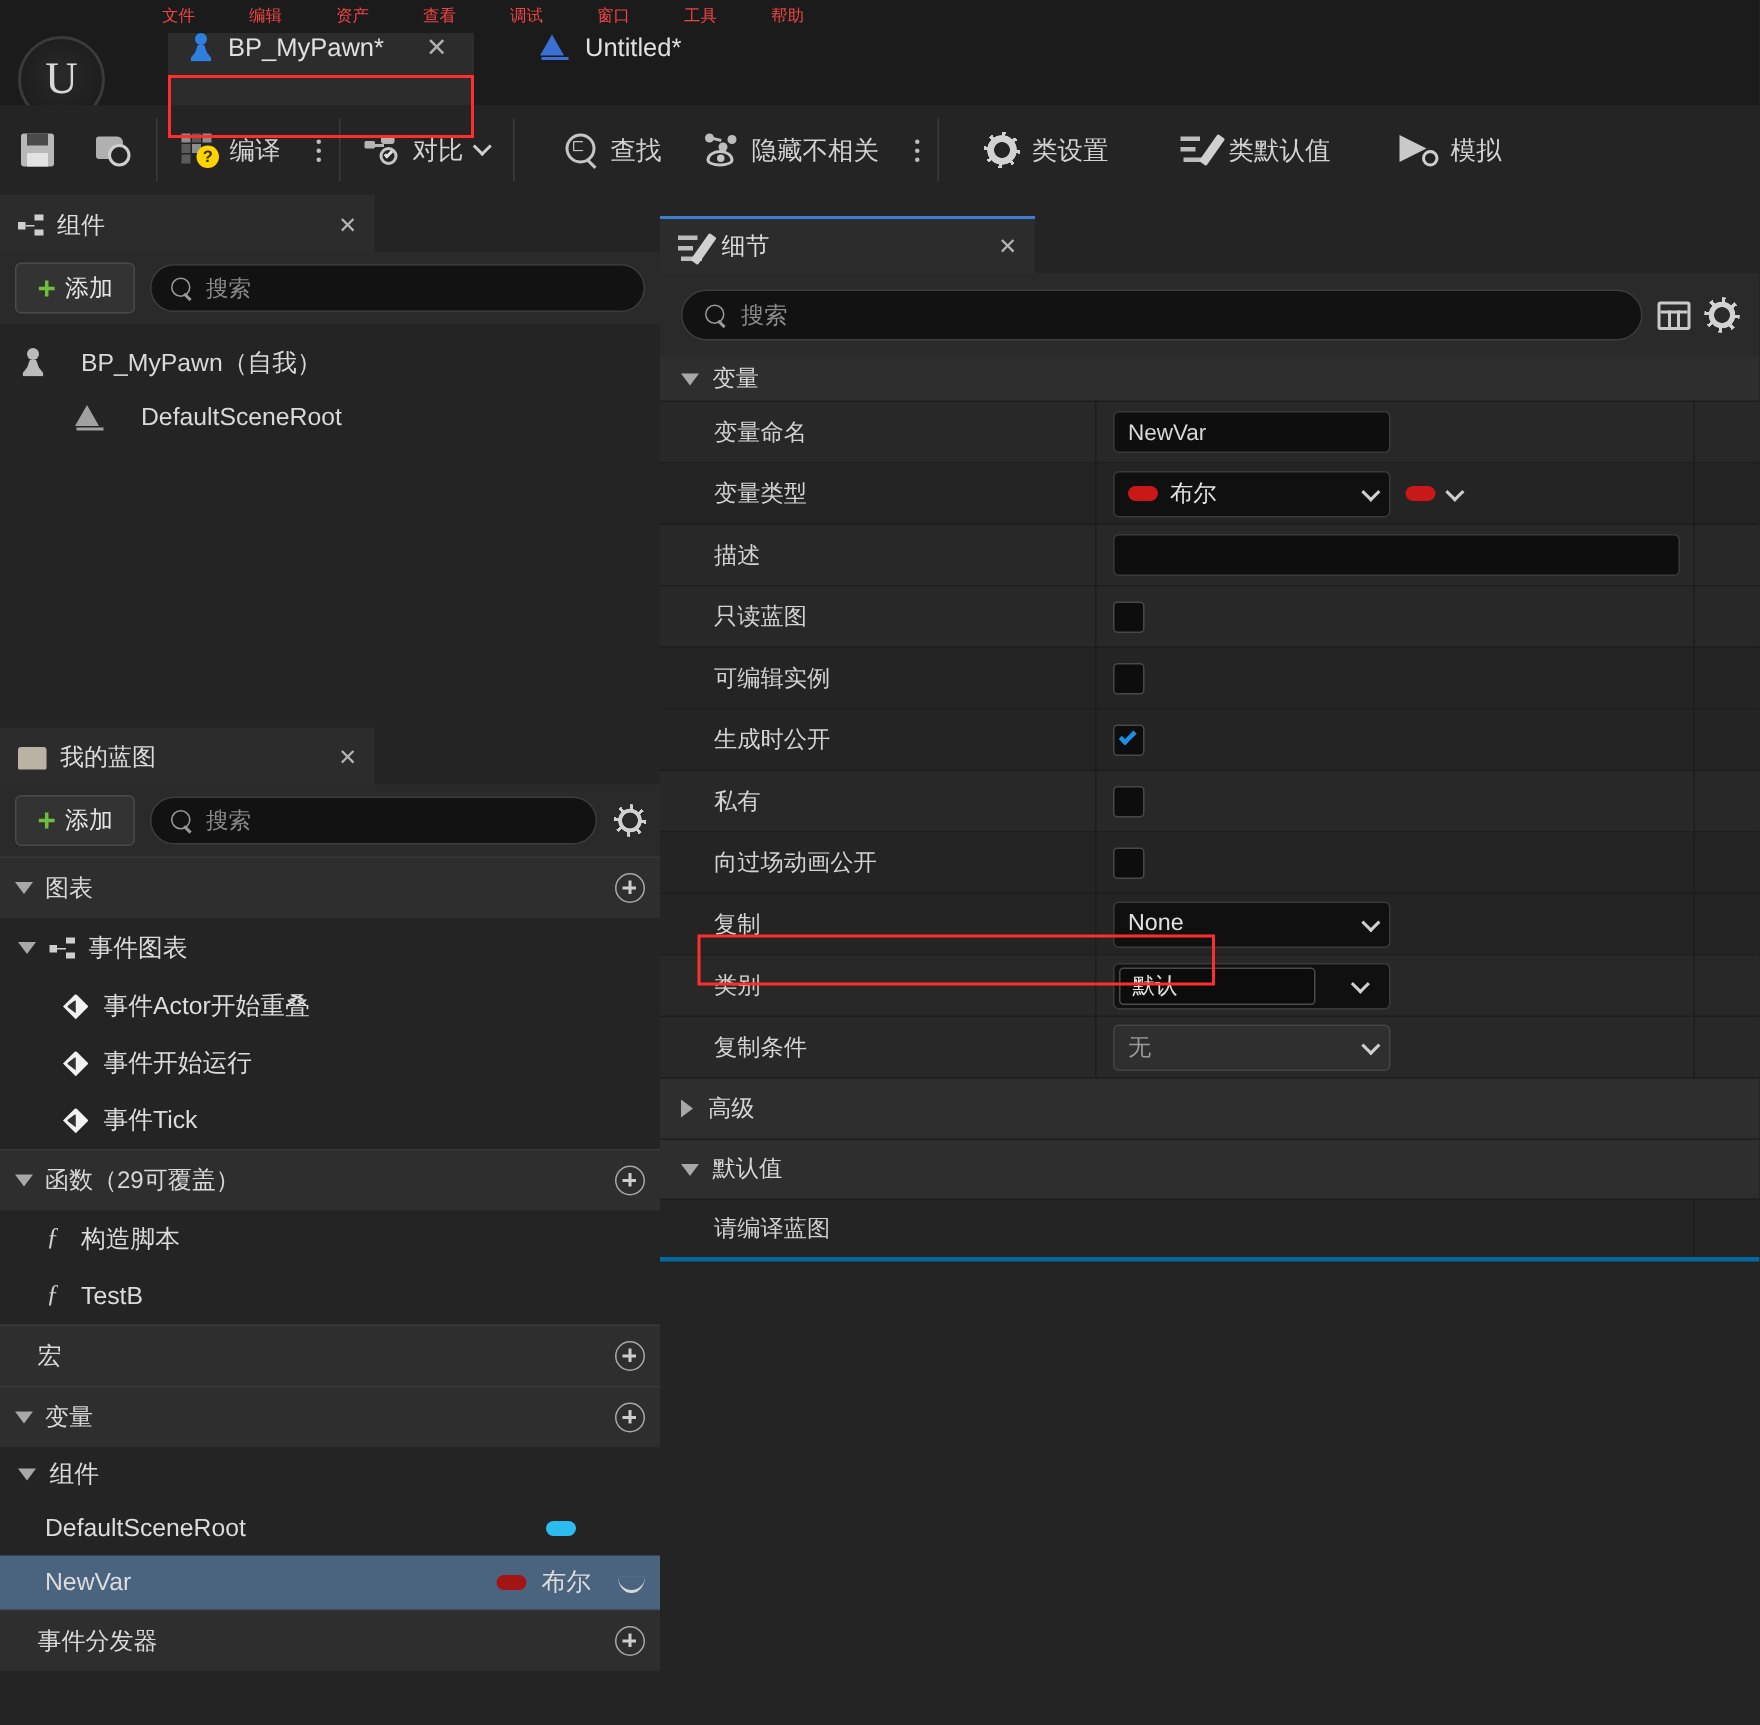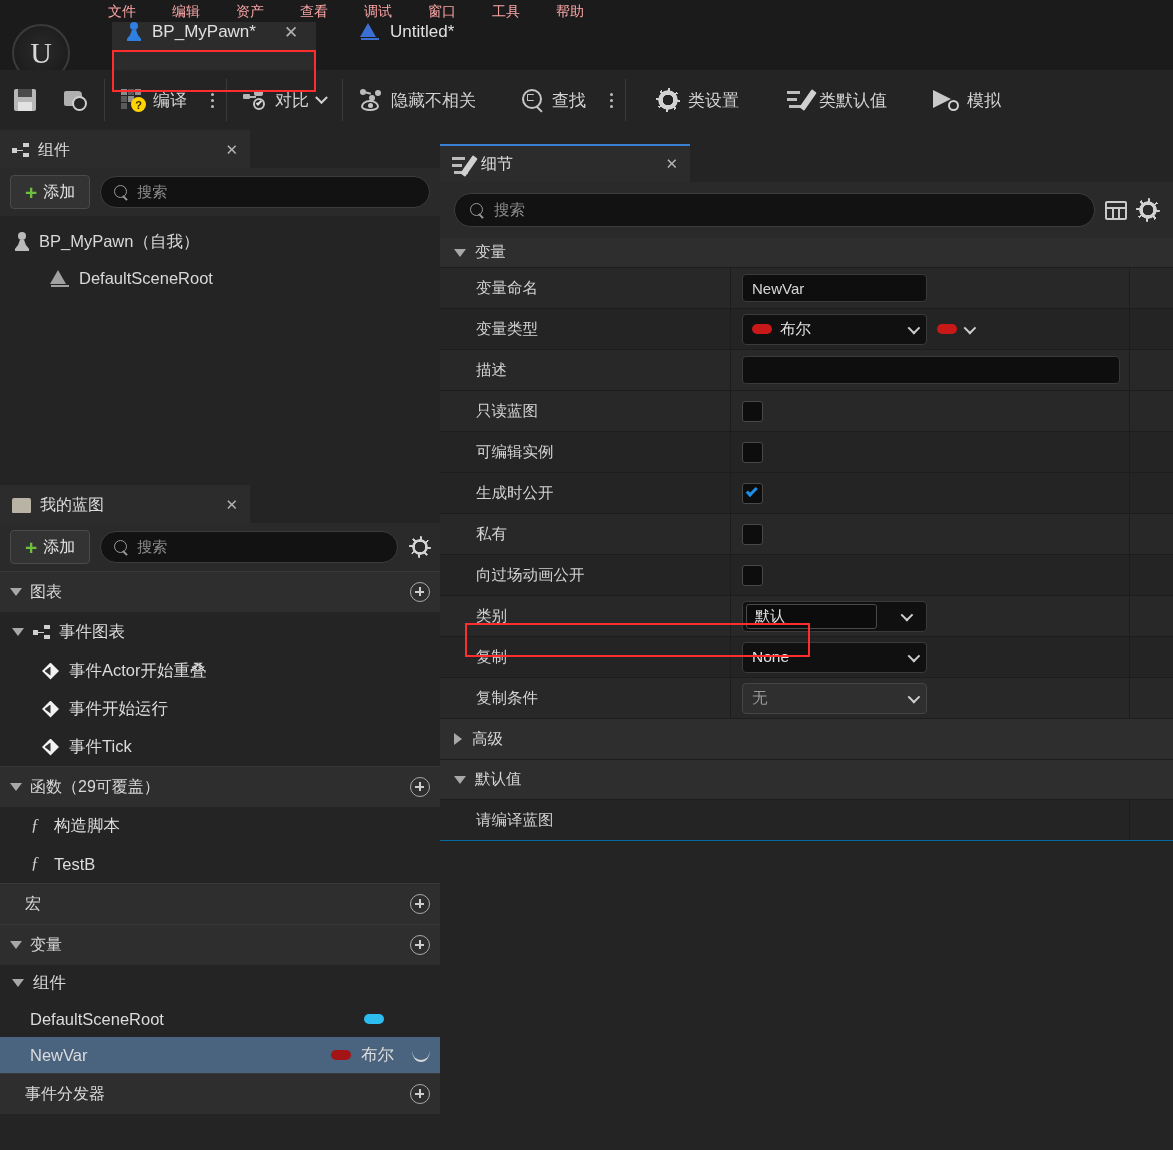--- a/index.html
+++ b/index.html
@@ -12,21 +12,21 @@
   }
   #app { position:relative; width:1173px; height:1150px; }
 
   
   .menubar{
     position:absolute; left:0; top:0; width:1173px; height:22px;
     background:#1b1b1b; display:flex; align-items:flex-end;
     padding-left:90px; overflow:hidden;
   }
   .menubar .mi{
-    font-size:14px; color:#fca5a5; padding:0 18px; line-height:22px;
+    font-size:11px; color:#ef4444; padding:0 18px; line-height:22px;
     white-space:nowrap;
   }
 
   
   .tabbar{
     position:absolute; left:0; top:22px; width:1173px; height:48px;
     background:#1b1b1b;
   }
   .ue-logo{
     position:absolute; left:12px; top:2px; width:58px; height:58px;
@@ -234,21 +234,21 @@
   .mag{ width:14px; height:14px; position:relative; flex:none; }
   .mag:before{
     content:""; position:absolute; left:0; top:0; width:11px; height:11px;
     border:1.8px solid #9a9a9a; border-radius:50%;
   }
   .mag:after{
     content:""; position:absolute; right:0; bottom:0; width:6px; height:1.8px;
     background:#9a9a9a; transform:rotate(45deg);
   }
   .tree-row{
-    display:flex; align-items:center; gap:9px; height:36px; padding-left:14px;
+    display:flex; align-items:center; gap:24px; height:36px; padding-left:14px;
     font-size:16.5px; color:#d9d9d9;
   }
 
   
   .myblueprint{
     position:absolute; left:0; top:485px; width:440px; height:665px; background:#242424;
     overflow:hidden;
   }
   .mb-gear{ width:20px; height:20px; margin-left:2px; flex:none; }
   .sect-hdr{
@@ -387,21 +387,21 @@
   }
   .small-type{
     display:flex; align-items:center; gap:7px; margin-left:10px;
   }
   .sect2{
     height:41px; background:#2e2e2e; display:flex; align-items:center; gap:10px;
     padding-left:14px; font-size:15.5px; color:#d6d6d6; border-bottom:1px solid #1d1d1d;
   }
   .plain-row{
     height:41px; display:flex; align-items:center; padding-left:36px; font-size:15.5px;
-    color:#cfcfcf; background:#242424; border-bottom:1px solid #0369a1; position:relative;
+    color:#cfcfcf; background:#242424; border-bottom:3px solid #0369a1; position:relative;
   }
   .plain-row:after{
     content:""; position:absolute; right:43px; top:0; bottom:0; width:1px; background:#1d1d1d;
   }
   .row-hl{
     position:absolute; left:25px; top:479px; width:345px; height:34px;
     border:2.5px solid #ff2d2d; pointer-events:none; z-index:15;
   }
 </style>
 </head>
@@ -463,37 +463,37 @@
           <i class="n1"></i>
           <i class="n2"></i>
           <i class="ln"></i>
           <i class="ck"></i>
           <i class="ckm"></i>
         </span>
       <span>对比</span>
       <span class="chev"></span>
     </div>
     <div class="tb-sep"></div>
+    <div class="tb-item" style="margin-left:18px;">
+      <span class="ico-find">
+          <em></em>
+        </span>
+      <span>查找</span>
+    </div>
     <div class="tb-item">
       <span class="ico-eye">
         <i class="d1"></i>
           <i class="d2"></i>
           <i class="d3"></i>
           <i class="ln1"></i>
           <i class="ey"></i>
           <i class="pu"></i>
       </span>
       <span>隐藏不相关</span>
     </div>
-    <div class="tb-item" style="margin-left:18px;">
-      <span class="ico-find">
-          <em></em>
-        </span>
-      <span>查找</span>
-    </div>
     <div class="tb-dots">
         <i></i>
         <i></i>
         <i></i>
       </div>
     <div class="tb-sep"></div>
     <div class="tb-item" style="margin-left:14px;font-family:Liberation Serif, serif;">
       <span class="ico-gear"></span>
       <span>类设置</span>
     </div>
@@ -735,40 +735,40 @@
       </div>
     </div>
 
     <div class="drow reg">
       <div class="dlabel">向过场动画公开</div>
       <div class="dval">
         <div class="cbox"></div>
       </div>
     </div>
 
+    <div class="drow reg">
+      <div class="dlabel">复制</div>
+      <div class="dval">
+        <div class="combo">
+          <span>None</span>
+          <span class="cc"></span>
+        </div>
+      </div>
+    </div>
+
     <div class="drow alt">
       <div class="dlabel">类别</div>
       <div class="dval">
         <div class="combo inner">
           <span class="innerbox">默认</span>
           <span class="cc" style="margin-left:auto;margin-right:13px;"></span>
         </div>
       </div>
     </div>
 
-    <div class="drow reg">
-      <div class="dlabel">复制</div>
-      <div class="dval">
-        <div class="combo">
-          <span>None</span>
-          <span class="cc"></span>
-        </div>
-      </div>
-    </div>
-
     <div class="drow alt">
       <div class="dlabel">复制条件</div>
       <div class="dval">
         <div class="combo dim">
           <span>无</span>
           <span class="cc"></span>
         </div>
       </div>
     </div>
 

